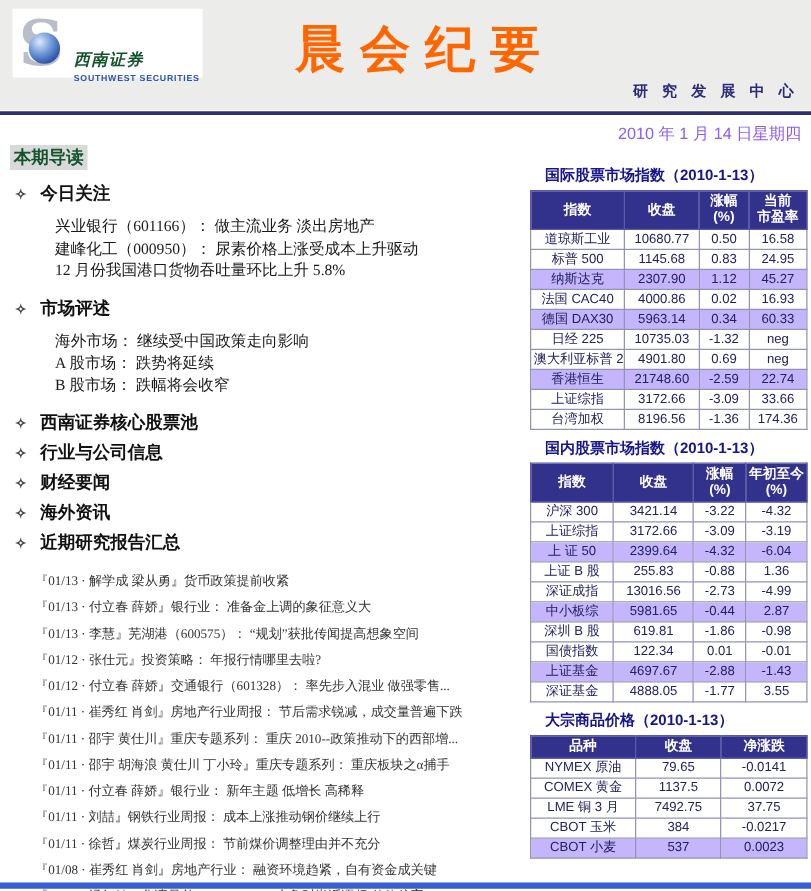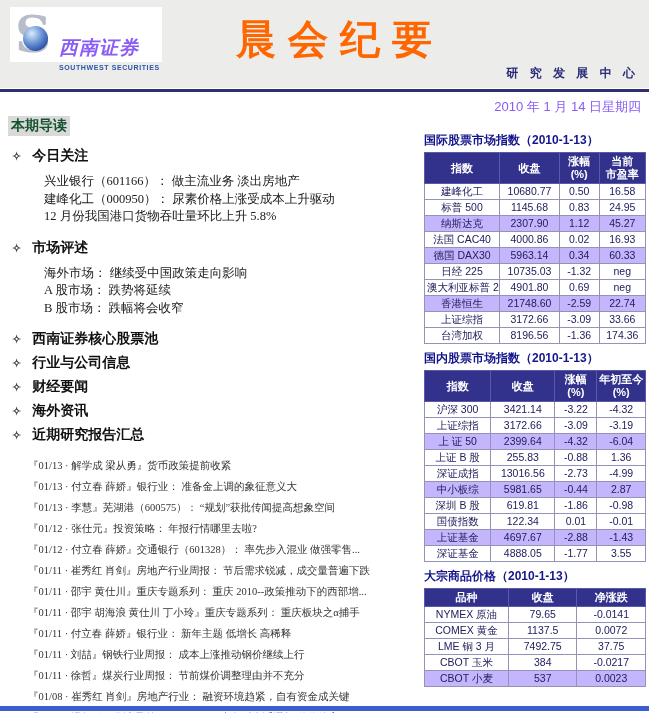--- a/index.html
+++ b/index.html
@@ -9,22 +9,22 @@
   
   .masthead{position:absolute;top:0;left:0;right:0;height:88px;background:#ececea;}
   .logo-box{position:absolute;left:10px;top:7px;width:152px;height:55px;background:#fff;
             display:flex;align-items:center;padding-left:5px;box-sizing:border-box;}
   .logo-mark{position:relative;width:40px;height:52px;flex:0 0 auto;}
   .logo-mark .s{font-family:"DejaVu Serif",serif;font-size:50px;font-weight:bold;
                 color:#b9bdc9;line-height:52px;}
   .logo-mark .globe{position:absolute;left:8px;top:17px;width:25px;height:25px;border-radius:50%;
         background:radial-gradient(circle at 35% 30%,#dce9fa,#6f9ad8 40%,#2d54a8 75%,#1b3a85);}
   .logo-text{margin-left:4px;}
-  .logo-text .cn{font-family:"DejaVu Serif",serif;font-weight:bold;font-size:19px;
-                 color:#8b5cf6;letter-spacing:1px;font-style:italic;margin-top:36px;}
+  .logo-text .cn{font-family:"DejaVu Serif",serif;font-weight:bold;font-size:13px;
+                 color:#14532d;letter-spacing:1px;font-style:italic;margin-top:36px;}
   .logo-text .en{font-size:7px;color:#2b55a8;letter-spacing:0.6px;margin-top:3px;font-weight:bold;}
   .main-title{position:absolute;left:185px;width:310px;top:12px;text-align:center;
               font-family:"DejaVu Serif",serif;font-size:40px;font-weight:bold;
               color:#ff6600;letter-spacing:12px;}
   .dept{position:absolute;right:10px;bottom:6px;font-size:12px;font-weight:bold;
         color:#2b2b7a;letter-spacing:4px;}
   .navy-rule{position:absolute;top:89px;left:0;right:0;height:3px;background:#2e2e70;}
   .date-line{position:absolute;top:98px;right:8px;font-size:13px;font-weight:normal;color:#8b5cf6;}
   .lead-chip{position:absolute;left:8px;top:116px;background:#d9d9d9;color:#14532d;
              font-size:14px;font-weight:bold;padding:1px 3px;}
@@ -34,21 +34,21 @@
   .sec-head{display:flex;align-items:baseline;gap:11px;font-weight:bold;font-size:14px;
             line-height:15px;color:#111;margin-top:8px;font-family:"Liberation Serif",serif;}
   .sec-bullet{font-size:11px;color:#444;flex:0 0 auto;}
   .sec-items{margin:9px 0 14px 32px;font-size:12.5px;line-height:17.5px;color:#1a1a1a;
              font-family:"Liberation Serif",serif;}
   .reports{margin:12px 0 0 16px;font-size:10.5px;line-height:21px;color:#333;
            font-family:"Liberation Serif",serif;white-space:nowrap;}
 
   
   .right-col{position:absolute;left:424px;top:126px;width:222px;}
-  .tbl-title{font-size:12px;font-weight:bold;color:#15158c;margin:6px 0 3px;}
+  .tbl-title{font-size:12px;font-weight:bold;color:#15158c;margin:6px 12px 3px;}
   .right-col table{width:100%;border-collapse:collapse;table-layout:fixed;border-radius:13px;}
   .right-col th{background:#32328c;color:#fff;border:1px solid #5a5aa8;font-weight:bold;
                 font-size:11px;line-height:13px;padding:2px 1px;text-align:center;}
   .right-col td{border:1px solid #9393b8;font-size:10.5px;line-height:13px;color:#21215e;
                 text-align:center;padding:1px 2px;white-space:nowrap;overflow:hidden;}
   .right-col tr.hl td{background:#c4b5fd;}
 
   .bottom-bar{position:absolute;left:0;right:0;bottom:2px;height:5px;background:#3a5ecf;z-index:5;}
 </style>
 </head>
@@ -145,21 +145,21 @@
         <thead>
           <tr>
             <th>指数</th>
             <th>收盘</th>
             <th>涨幅<br>(%)</th>
             <th>当前<br>市盈率</th>
           </tr>
         </thead>
         <tbody>
           <tr>
-            <td>建峰化工</td>
+            <td>道琼斯工业</td>
             <td>10680.77</td>
             <td>0.50</td>
             <td>16.58</td>
           </tr>
           <tr>
             <td>标普 500</td>
             <td>1145.68</td>
             <td>0.83</td>
             <td>24.95</td>
           </tr>

